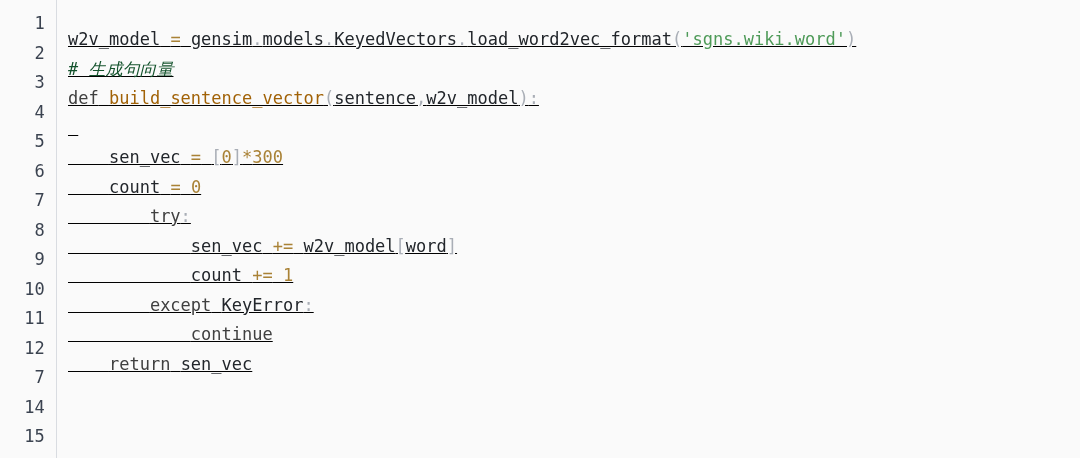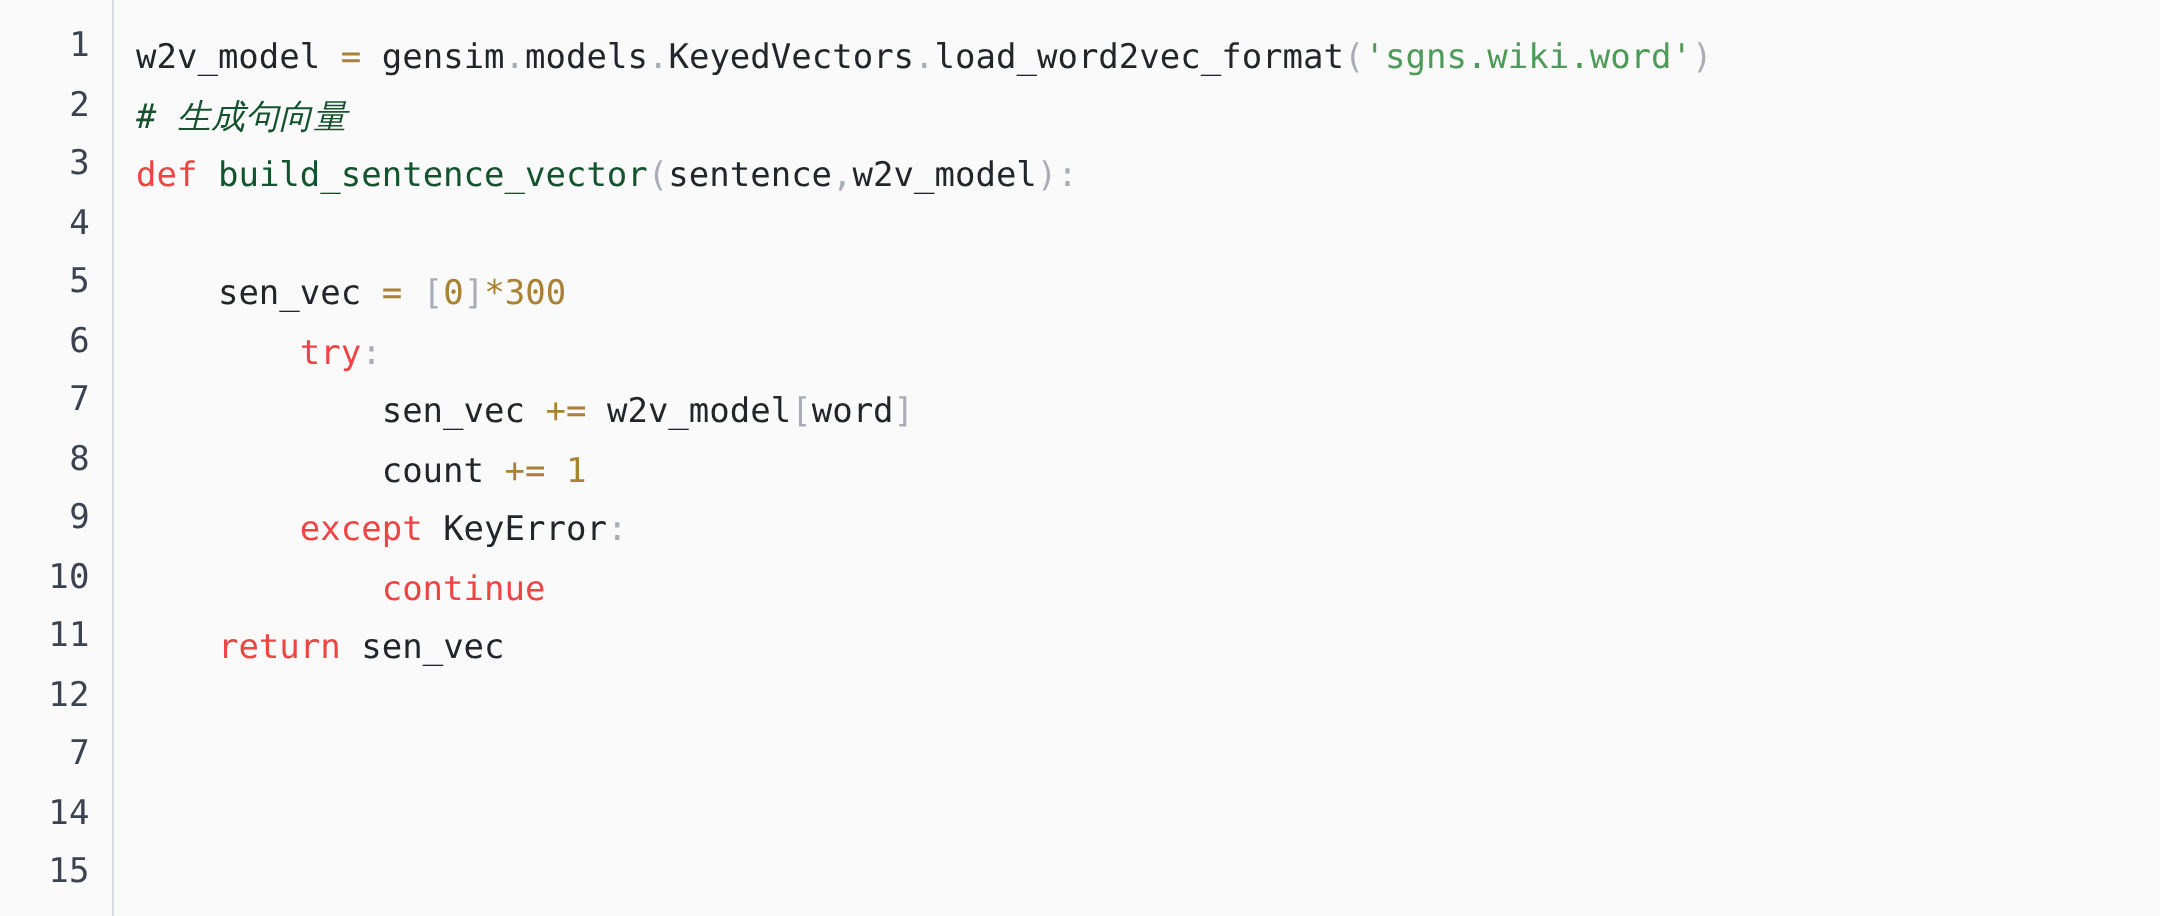--- a/index.html
+++ b/index.html
@@ -39,35 +39,36 @@
     font-size: 17px;
     font-family: "DejaVu Sans Mono", "Liberation Mono", monospace;
     letter-spacing: 0.2px;
   }
   #code-area {
     position: absolute;
     left: 58px;
     top: 0;
     right: 0;
     height: 374px;
-    padding-top: 15px;
+    padding-top: 25px;
     padding-left: 10px;
     box-sizing: border-box;
     overflow: hidden;
+    text-decoration: underline;
   }
   .cl {
     display: block;
     height: 29.5px;
     line-height: 29.5px;
     white-space: pre;
     color: #22262b;
   }
   .tok { white-space: pre; }
-  .t-kw   { color: #ef4444; }
-  .t-fn   { color: #14532d; }
+  .t-kw   { color: #404040; }
+  .t-fn   { color: #a16207; }
   .t-str  { color: #4e9a58; }
   .t-num  { color: #a98236; }
   .t-op   { color: #a98236; }
   .t-punc { color: #a9aeb6; }
   .t-id   { color: #22262b; }
   .t-com  { color: #14532d; font-style: italic; }
 </style>
 </head>
 <body>
 
@@ -88,20 +89,21 @@
       <span class="ln">7</span>
       <span class="ln">14</span>
       <span class="ln">15</span>
     </div>
   <div id="code-area">
       <span class="cl"><span class="tok t-id">w2v_model</span><span class="tok t-id"> </span><span class="tok t-op">=</span><span class="tok t-id"> </span><span class="tok t-id">gensim</span><span class="tok t-punc">.</span><span class="tok t-id">models</span><span class="tok t-punc">.</span><span class="tok t-id">KeyedVectors</span><span class="tok t-punc">.</span><span class="tok t-id">load_word2vec_format</span><span class="tok t-punc">(</span><span class="tok t-str">'sgns.wiki.word'</span><span class="tok t-punc">)</span></span>
       <span class="cl"><span class="tok t-com"># 生成句向量</span></span>
       <span class="cl"><span class="tok t-kw">def</span><span class="tok t-id"> </span><span class="tok t-fn">build_sentence_vector</span><span class="tok t-punc">(</span><span class="tok t-id">sentence</span><span class="tok t-punc">,</span><span class="tok t-id">w2v_model</span><span class="tok t-punc">)</span><span class="tok t-punc">:</span></span>
       <span class="cl">&nbsp;</span>
       <span class="cl"><span class="tok t-id">    </span><span class="tok t-id">sen_vec</span><span class="tok t-id"> </span><span class="tok t-op">=</span><span class="tok t-id"> </span><span class="tok t-punc">[</span><span class="tok t-num">0</span><span class="tok t-punc">]</span><span class="tok t-op">*</span><span class="tok t-num">300</span></span>
+      <span class="cl"><span class="tok t-id">    </span><span class="tok t-id">count</span><span class="tok t-id"> </span><span class="tok t-op">=</span><span class="tok t-id"> </span><span class="tok t-num">0</span></span>
       <span class="cl"><span class="tok t-id">        </span><span class="tok t-kw">try</span><span class="tok t-punc">:</span></span>
       <span class="cl"><span class="tok t-id">            </span><span class="tok t-id">sen_vec</span><span class="tok t-id"> </span><span class="tok t-op">+=</span><span class="tok t-id"> </span><span class="tok t-id">w2v_model</span><span class="tok t-punc">[</span><span class="tok t-id">word</span><span class="tok t-punc">]</span></span>
       <span class="cl"><span class="tok t-id">            </span><span class="tok t-id">count</span><span class="tok t-id"> </span><span class="tok t-op">+=</span><span class="tok t-id"> </span><span class="tok t-num">1</span></span>
       <span class="cl"><span class="tok t-id">        </span><span class="tok t-kw">except</span><span class="tok t-id"> </span><span class="tok t-id">KeyError</span><span class="tok t-punc">:</span></span>
       <span class="cl"><span class="tok t-id">            </span><span class="tok t-kw">continue</span></span>
       <span class="cl"><span class="tok t-id">    </span><span class="tok t-kw">return</span><span class="tok t-id"> </span><span class="tok t-id">sen_vec</span></span>
     </div>
 </div>
 
 </body></html>

